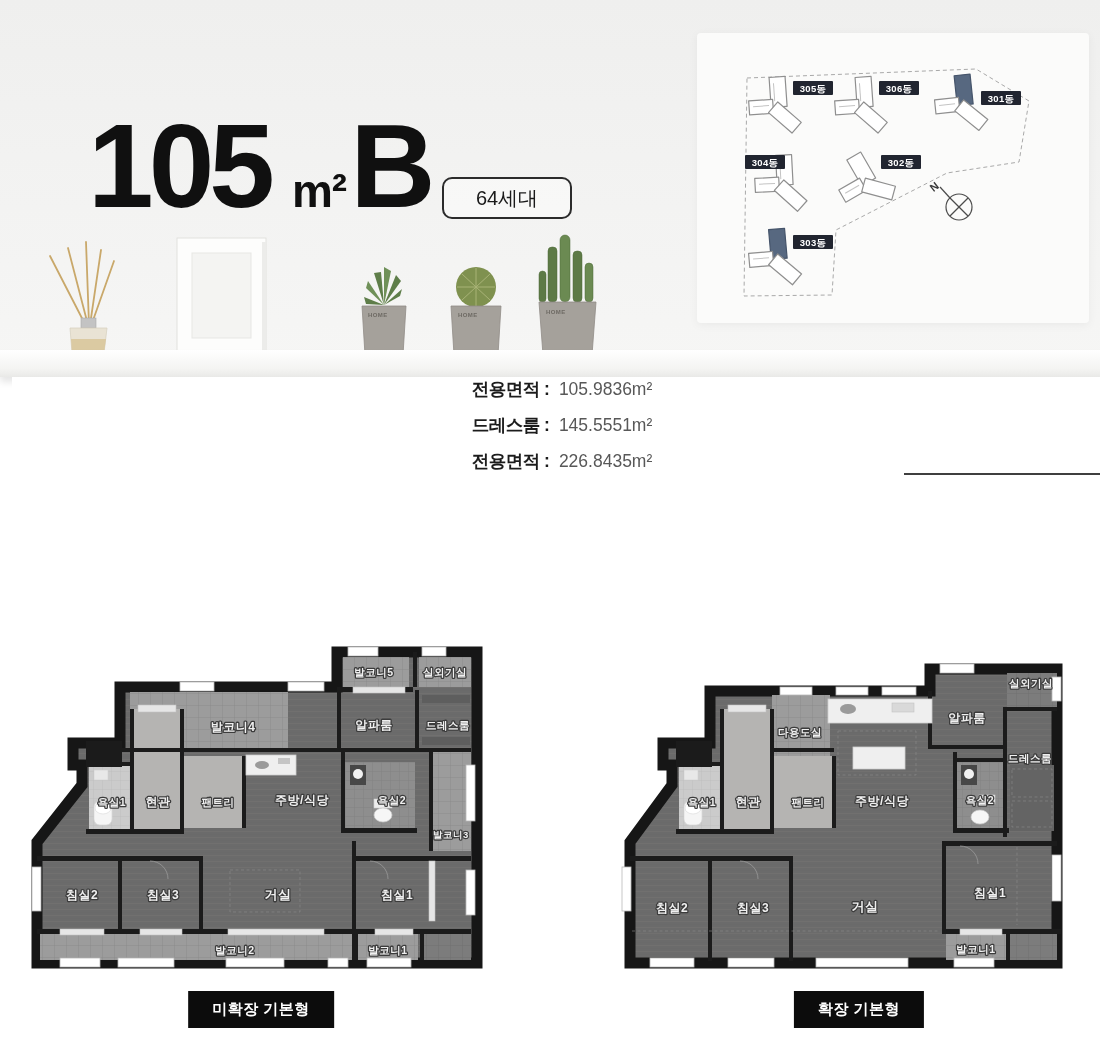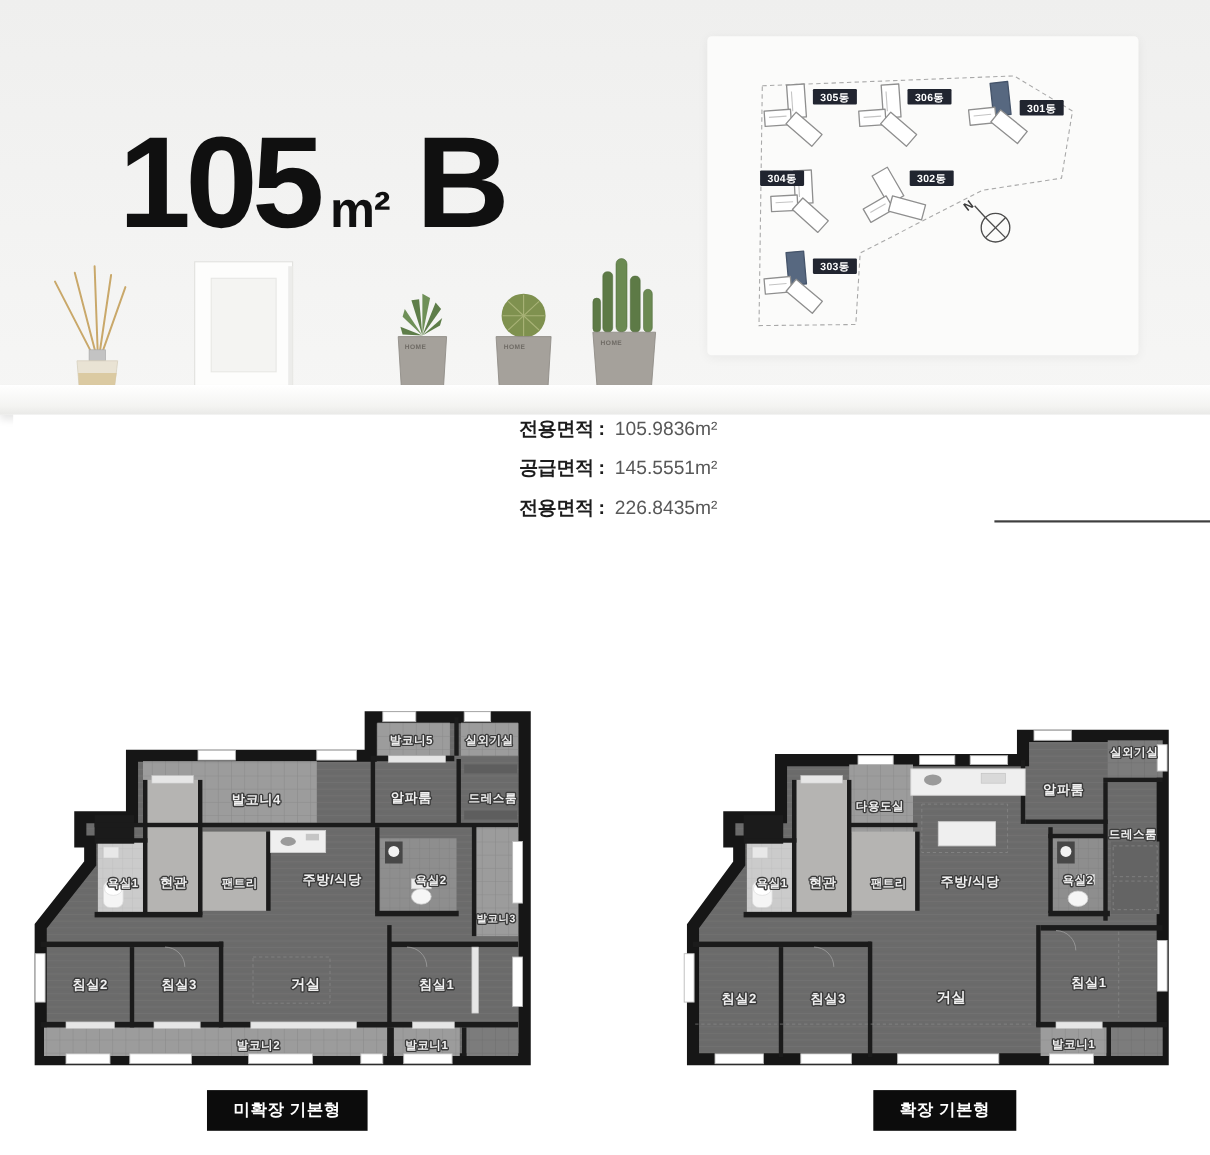--- a/index.html
+++ b/index.html
@@ -8,28 +8,28 @@
   .page { position:relative; width:1100px; height:1050px; margin:0 auto; overflow:hidden; background:#fff; }
 
   
   .hero { position:absolute; left:0; top:0; width:1100px; height:377px;
           background:linear-gradient(180deg,#efefee 0%,#f3f3f2 55%,#f6f6f5 100%); }
   .shelf { position:absolute; left:0; top:350px; width:1100px; height:27px;
            background:linear-gradient(180deg,#ffffff 0%,#f4f4f2 70%,#e9e9e7 100%);
            box-shadow:0 5px 7px rgba(0,0,0,.10); }
 
   .title-block { position:absolute; left:88px; top:98px; white-space:nowrap; }
-  .t-num  { font-size:118px; font-weight:700; letter-spacing:-5px; color:#101010;margin-left:20px; }
-  .t-unit { font-size:46px;  font-weight:700; letter-spacing:-1px; color:#101010; margin:0 4px 0 10px; }
+  .t-num  { font-size:118px; font-weight:700; letter-spacing:-5px; color:#101010; }
+  .t-unit { font-size:46px;  font-weight:700; letter-spacing:-1px; color:#101010; margin:0 4px 0 22px; }
   .units-badge { position:absolute; left:442px; top:177px; width:130px; height:42px;
            border:2px solid #2b2b2b; border-radius:10px; background:rgba(255,255,255,.4);
            display:flex; align-items:center; justify-content:center;
            font-size:20px; font-weight:400; color:#1a1a1a; }
 
-  .map-card { position:absolute; left:643px; top:33px; width:392px; height:290px;
+  .map-card { position:absolute; left:697px; top:33px; width:392px; height:290px;
               background:#fbfbfa; border-radius:4px; box-shadow:0 2px 10px rgba(0,0,0,.05); }
   .bnd { fill:none; stroke:#a9a9a9; stroke-width:1; stroke-dasharray:4 3; }
   .bw rect,.bw path { fill:#ffffff; stroke:#8f8f8f; stroke-width:1.2; stroke-linejoin:round; }
   .bw line { stroke:#c4c4c4; stroke-width:1; }
   .hl .wingV { fill:#576880; stroke:#45546a; }
   .bl  { fill:#212530; }
   .blt { fill:#ffffff; font-size:9.5px; font-weight:bold; text-anchor:middle; letter-spacing:.3px; }
   .cmp { stroke:#4c4c4c; stroke-width:1.2; fill:none; }
   .cmpN { fill:#3a3a3a; font-size:11px; font-weight:bold; }
 
@@ -98,20 +98,23 @@
   </defs>
 </svg>
 
 <div class="page">
 
   <div class="hero">
 
     <div class="title-block">
       <span class="t-num">105</span><span class="t-unit">m²</span><span class="t-num">B</span>
     </div>
+    <div class="units-badge">
+      <span>64세대</span>
+    </div>
 
     <svg class="decor-svg" viewBox="0 0 660 152">
 
       <g>
         <g stroke="#c9a86a" stroke-width="1.8" stroke-linecap="round">
           <line x1="86" y1="101" x2="50" y2="31"></line>
             <line x1="88" y1="100" x2="68" y2="23"></line>
           <line x1="89" y1="100" x2="86" y2="17"></line>
             <line x1="90" y1="100" x2="101" y2="25"></line>
           <line x1="91" y1="101" x2="114" y2="36"></line>
@@ -250,21 +253,21 @@
 
     <div class="shelf"></div>
   </div>
 
   <div class="area-row">
     <div class="area-item">
       <span class="al">전용면적 :</span>
       <span class="av">105.9836m²</span>
     </div>
     <div class="area-item">
-      <span class="al">공급면적 :</span>
+      <span class="al">드레스룸 :</span>
       <span class="av">145.5551m²</span>
     </div>
     <div class="area-item">
       <span class="al">전용면적 :</span>
       <span class="av">226.8435m²</span>
     </div>
   </div>
 
   <div class="plans">
 

